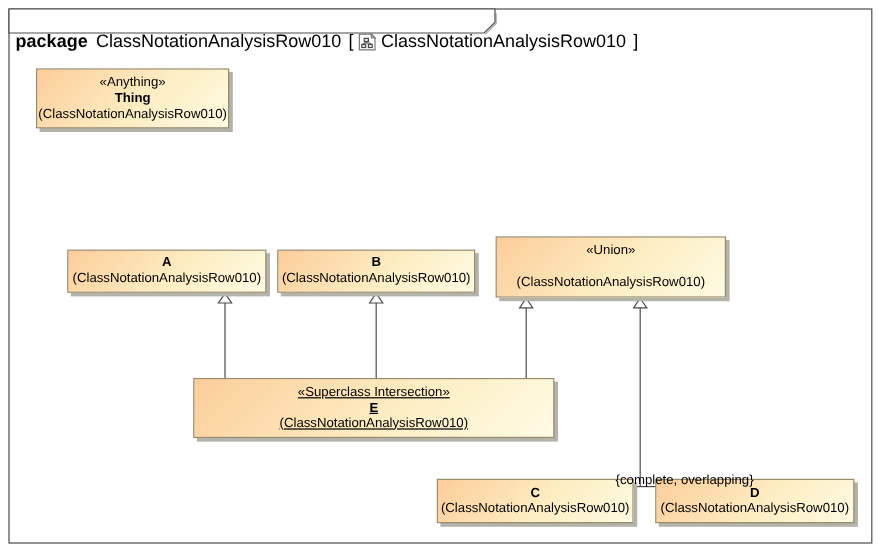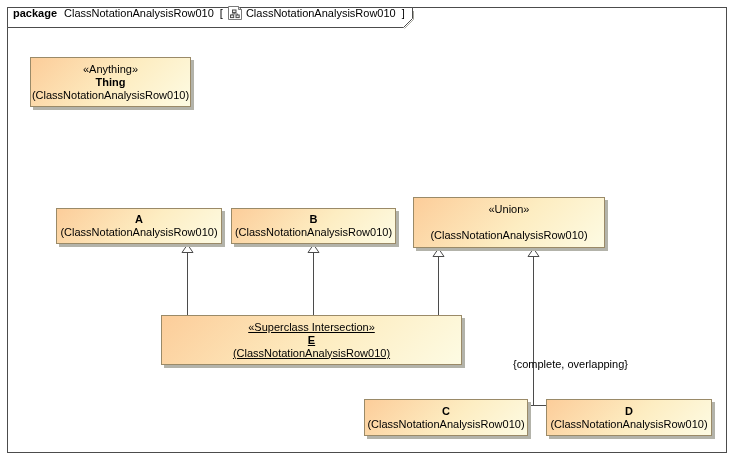--- a/index.html
+++ b/index.html
@@ -5,23 +5,23 @@
   html, body { margin: 0; padding: 0; background: #ffffff; }
   body {
     width: 735px; height: 459px;
     font-family: "Liberation Sans", "DejaVu Sans", sans-serif;
     position: relative; overflow: hidden;
   }
   #canvas { position: absolute; left: 0; top: 0; width: 735px; height: 459px; }
   #frame-svg { position: absolute; left: 0; top: 0; width: 735px; height: 459px; z-index: 1; }
 
   #frame-header {
-    position: absolute; left: 13px; top: 4px; height: 17px; z-index: 3;
+    position: absolute; left: 13px; top: 26px; height: 17px; z-index: 3;
     display: flex; align-items: center;
-    font-size: 11px; color: #000; white-space: nowrap;
+    font-size: 15px; color: #000; white-space: nowrap;
   }
   #frame-header .kind { font-weight: bold; margin-right: 7px; }
   #frame-header .fname { margin-right: 3px; }
   #frame-header .bracket { margin: 0 3px; }
   #frame-header .diagram-icon { width: 16px; height: 16px; margin: 0 3px 0 1px; }
 
   .node {
     position: absolute; z-index: 2; box-sizing: border-box;
     background: linear-gradient(135deg, #fccd9a 0%, #fdedc2 55%, #fdfbe3 100%);
     border: 1px solid #9a8a68;
@@ -35,21 +35,21 @@
 
   #node-thing { left: 30px;  top: 57px;  width: 161px; height: 50px; }
   #node-a     { left: 56px;  top: 208px; width: 166px; height: 36px; }
   #node-b     { left: 231px; top: 208px; width: 165px; height: 36px; }
   #node-union { left: 413px; top: 197px; width: 192px; height: 51px; }
   #node-e     { left: 161px; top: 315px; width: 301px; height: 50px; text-decoration: underline; }
   #node-c     { left: 364px; top: 399px; width: 164px; height: 37px; }
   #node-d     { left: 546px; top: 399px; width: 166px; height: 37px; }
 
   #constraint-label {
-    position: absolute; left: 513px; top: 358px; z-index: 3;
+    position: absolute; left: 513px; top: 394px; z-index: 3;
     font-size: 11px; color: #000; white-space: nowrap;
   }
 </style>
 </head>
 <body>
 
 <div id="canvas">
 
   <svg id="frame-svg" viewBox="0 0 735 459" xmlns="http://www.w3.org/2000/svg">
 

